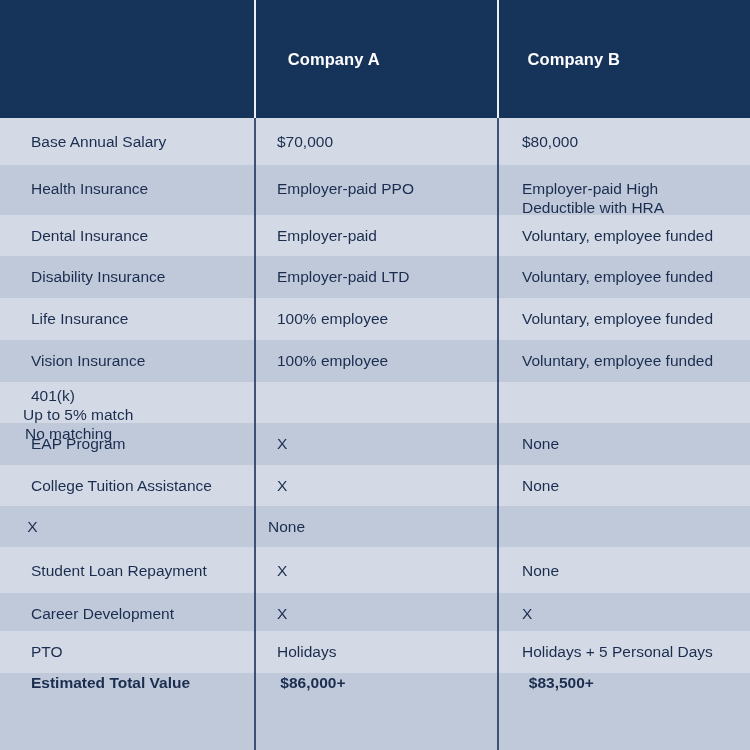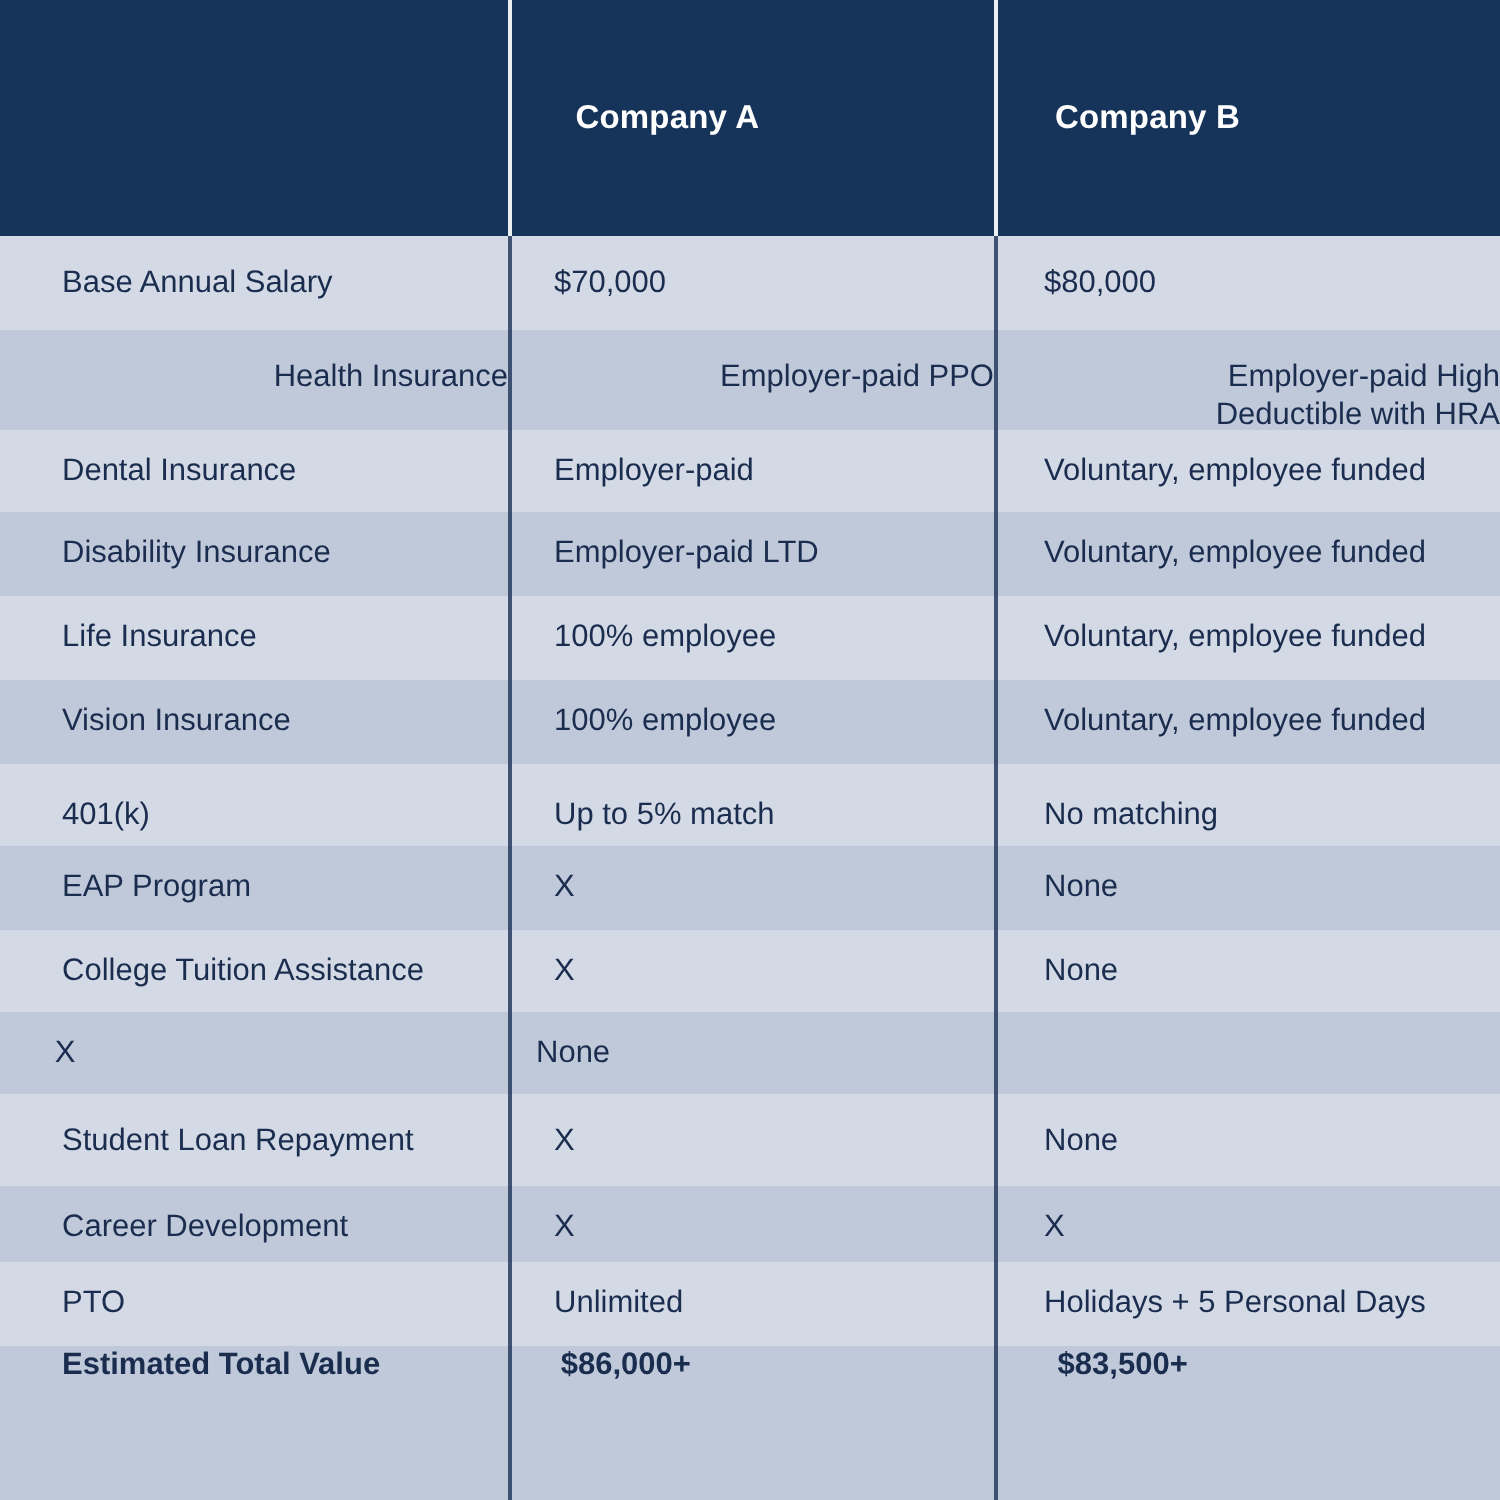--- a/index.html
+++ b/index.html
@@ -101,21 +101,21 @@
     <div class="th c1">Company A</div>
     <div class="th c2">Company B</div>
   </div>
 
   <div class="table-body">
       <div class="row light" style="height: 47px; padding-top: 14px;">
         <div class="cell c0">Base Annual Salary</div>
         <div class="cell c1">$70,000</div>
         <div class="cell c2">$80,000</div>
       </div>
-      <div class="row dark" style="height: 50px; padding-top: 14px; text-align: right;">
+      <div class="row dark" style="height: 50px; padding-top: 14px;">
         <div class="cell c0">Health Insurance</div>
         <div class="cell c1">Employer-paid PPO</div>
         <div class="cell c2">Employer-paid High
 Deductible with HRA</div>
       </div>
       <div class="row light" style="height: 41px; padding-top: 11px;">
         <div class="cell c0">Dental Insurance</div>
         <div class="cell c1">Employer-paid</div>
         <div class="cell c2">Voluntary, employee funded</div>
       </div>
@@ -127,21 +127,21 @@
       <div class="row light" style="height: 42px; padding-top: 11px;">
         <div class="cell c0">Life Insurance</div>
         <div class="cell c1">100% employee</div>
         <div class="cell c2">Voluntary, employee funded</div>
       </div>
       <div class="row dark" style="height: 42px; padding-top: 11px;">
         <div class="cell c0">Vision Insurance</div>
         <div class="cell c1">100% employee</div>
         <div class="cell c2">Voluntary, employee funded</div>
       </div>
-      <div class="row light" style="height: 41px; padding-top: 16px;">
+      <div class="row light" style="height: 41px; padding-top: 4px; flex-direction: column;">
         <div class="cell c0">401(k)</div>
         <div class="cell c1">Up to 5% match</div>
         <div class="cell c2">No matching</div>
       </div>
       <div class="row dark" style="height: 42px; padding-top: 11px;">
         <div class="cell c0">EAP Program</div>
         <div class="cell c1">X</div>
         <div class="cell c2">None</div>
       </div>
       <div class="row light" style="height: 41px; padding-top: 11px;">
@@ -158,21 +158,21 @@
         <div class="cell c1">X</div>
         <div class="cell c2">None</div>
       </div>
       <div class="row dark" style="height: 38px; padding-top: 11px;">
         <div class="cell c0">Career Development</div>
         <div class="cell c1">X</div>
         <div class="cell c2">X</div>
       </div>
       <div class="row light" style="height: 42px; padding-top: 11px;">
         <div class="cell c0">PTO</div>
-        <div class="cell c1">Unlimited</div>
+        <div class="cell c1">Holidays</div>
         <div class="cell c2">Holidays + 5 Personal Days</div>
       </div>
       <div class="row dark bold" style="height: 100px;  gap: 10px;">
         <div class="cell c0">Estimated Total Value</div>
         <div class="cell c1">$86,000+</div>
         <div class="cell c2">$83,500+</div>
       </div>
     </div>
 
   <div class="divider d1">

